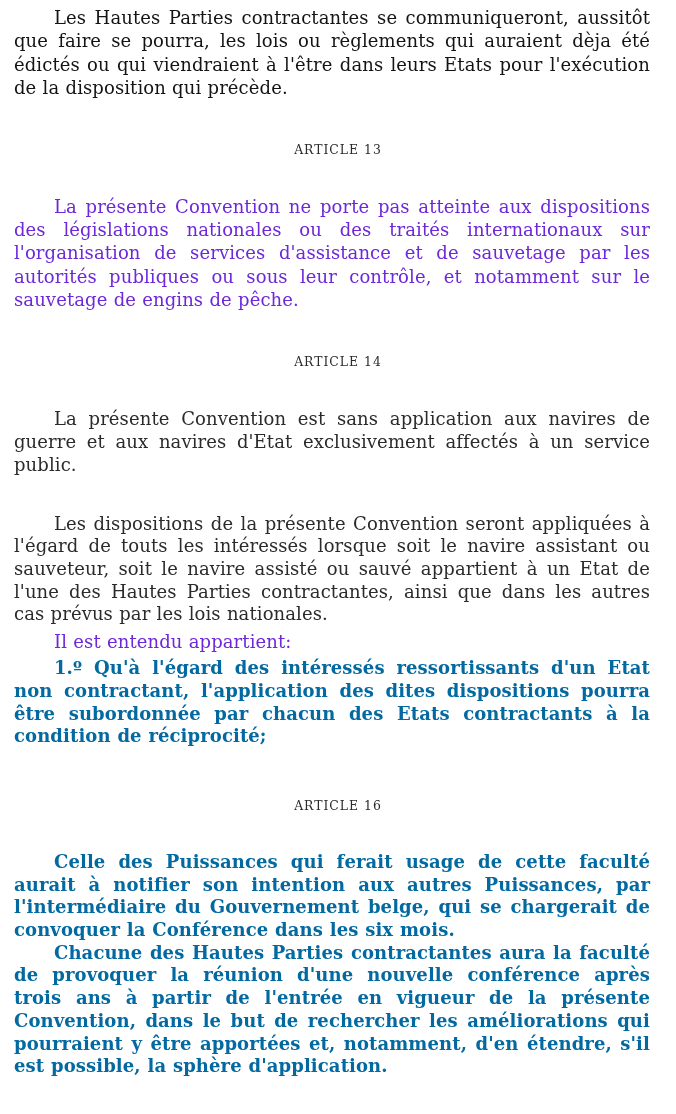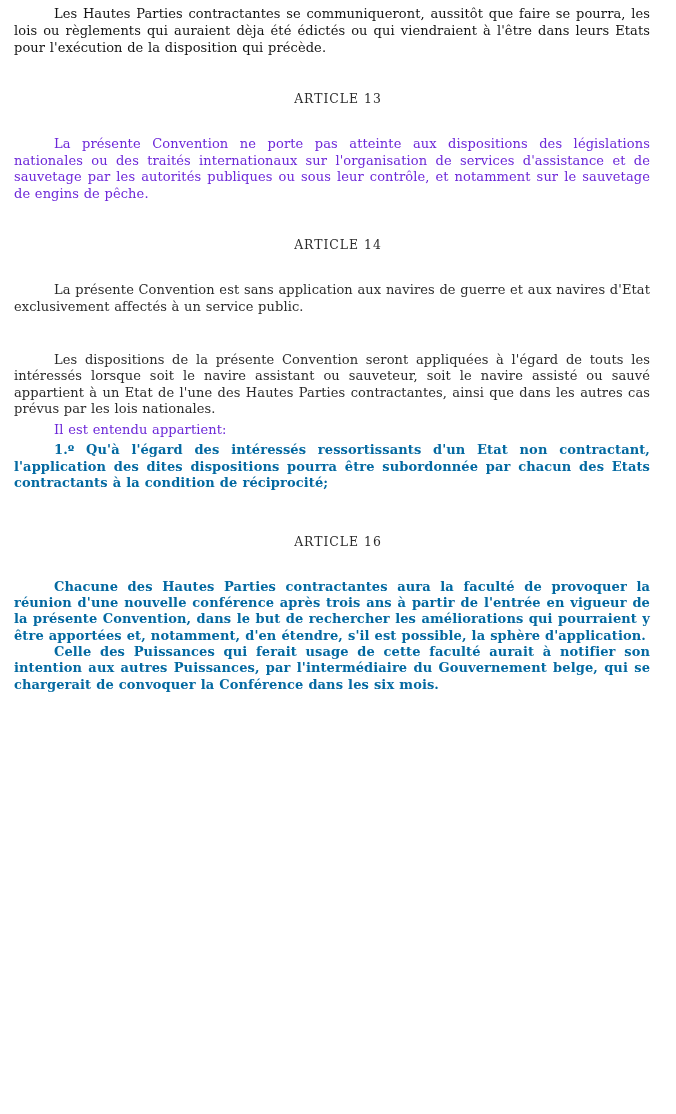--- a/index.html
+++ b/index.html
@@ -15,21 +15,21 @@
     overflow: hidden;
   }
   .page {
     position: relative;
     width: 676px;
     height: 1114px;
     padding: 6px 14px 0 14px;
     box-sizing: border-box;
   }
   .para {
-    font-size: 13px;
+    font-size: 18px;
     line-height: 1.30;
     text-align: justify;
     text-justify: inter-word;
     margin: 0 12px 0 0;
     letter-spacing: 0.1px;
     word-spacing: 0.4px;
     -webkit-font-smoothing: none;
   }
   .para.indent {
     text-indent: 40px;
@@ -37,21 +37,21 @@
   .para.tight {
     line-height: 1.26;
   }
   .heading {
     font-size: 12.4px;
     letter-spacing: 1.0px;
     text-align: center;
     font-variant: small-caps;
     text-transform: uppercase;
     font-weight: normal;
-    margin: 8px;
+    margin: 16px;
   }
   .sp-heading-top { height: 26px; }
   .sp-heading-bot { height: 22px; }
   .sp-small { height: 4px; }
   .sp-mid { height: 14px; }
   .sp-big { height: 34px; }
 
   
   .fade1 { color: #2b2b2b; }
   .fade2 { color: #0369a1; font-weight: bold; }
@@ -87,17 +87,17 @@
 
   <div class="sp-small"></div>
   <p class="para indent fade2 tight">1.º Qu'à l'égard des intéressés ressortissants d'un Etat non contractant, l'application des dites dispositions pourra être subordonnée par chacun des Etats contractants à la condition de réciprocité;</p>
 
 
 
   <div class="sp-big"></div>
   <h2 class="heading fade1">Article 16</h2>
   <div class="sp-heading-bot"></div>
 
+  <p class="para indent fade2 tight">Celle des Puissances qui ferait usage de cette faculté aurait à notifier son intention aux autres Puissances, par l'intermédiaire du Gouvernement belge, qui se chargerait de convoquer la Conférence dans les six mois.</p>
+
   <p class="para indent fade2 tight">Chacune des Hautes Parties contractantes aura la faculté de provoquer la réunion d'une nouvelle conférence après trois ans à partir de l'entrée en vigueur de la présente Convention, dans le but de rechercher les améliorations qui pourraient y être apportées et, notamment, d'en étendre, s'il est possible, la sphère d'application.</p>
-
-  <p class="para indent fade2 tight">Celle des Puissances qui ferait usage de cette faculté aurait à notifier son intention aux autres Puissances, par l'intermédiaire du Gouvernement belge, qui se chargerait de convoquer la Conférence dans les six mois.</p>
 
 </div>
 
 </body></html>

